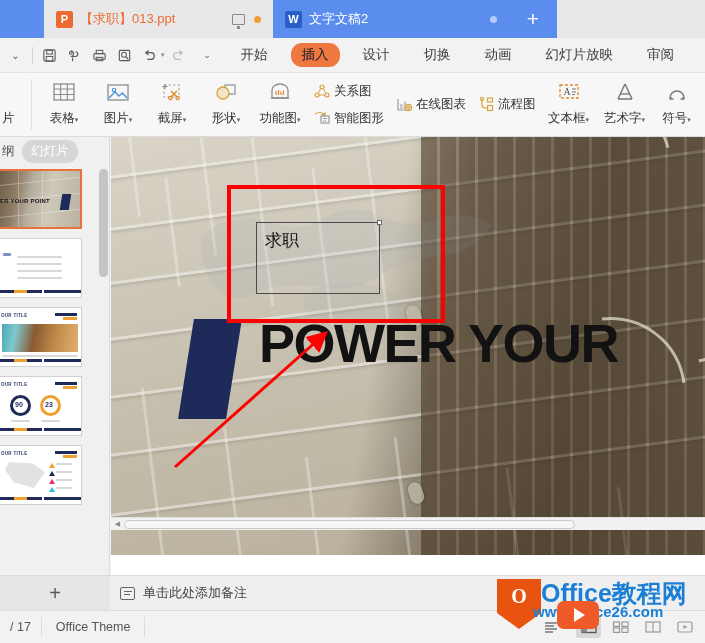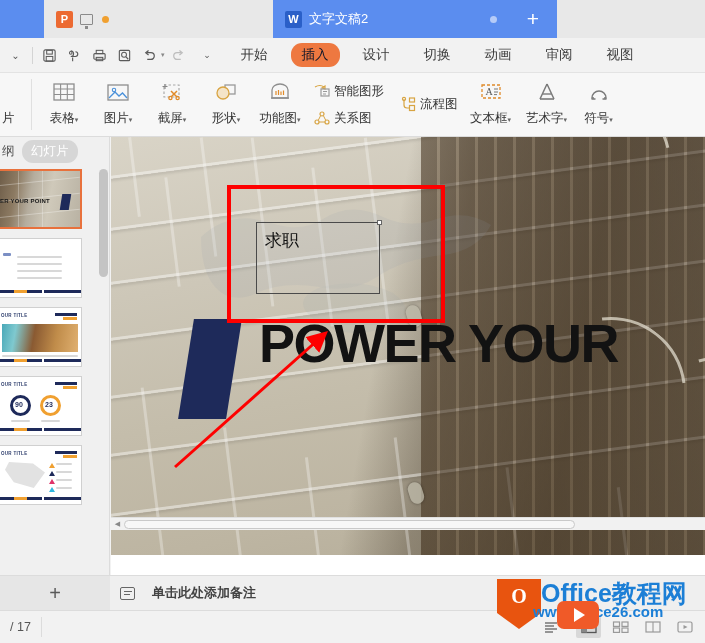--- a/index.html
+++ b/index.html
@@ -197,21 +197,21 @@
 
   
   .notesbar {
     position:absolute; left:0; bottom:33px; width:705px; height:35px;
     background:#efefef; border-top:1px solid #dcdcdc; display:flex; align-items:center;
   }
   .addslide {
     width:110px; height:35px; display:flex; align-items:center; justify-content:center;
     color:#5a5a5a; font-size:20px; font-weight:300; background:#e6e6e6;
   }
-  .notes-click { display:flex; align-items:center; gap:17px; padding-left:10px; font-size:13px; color:#444;font-weight:bold; }
+  .notes-click { display:flex; align-items:center; gap:8px; padding-left:10px; font-size:13px; color:#444; }
   .notes-ic { width:15px; height:13px; border:1.3px solid #666; border-radius:2px; position:relative; }
   .notes-ic::before,.notes-ic::after{ content:""; position:absolute; left:2.5px; height:1px; background:#666; }
   .notes-ic::before { top:3.5px; width:8px; }
   .notes-ic::after { top:6.5px; width:6px; }
 
   
   .statusbar {
     position:absolute; left:0; bottom:0; width:705px; height:33px;
     background:#f2f2f2; border-top:1px solid #dcdcdc;
     display:flex; align-items:center; font-size:12.5px; color:#555;
@@ -242,20 +242,21 @@
 </head>
 <body>
 
 <div class="app">
 
   <div class="tabbar">
     <div class="tabbar-leftedge"></div>
 
     <div class="doc-tab ppt">
       <div class="tab-appicon p">P</div>
+      <div class="tab-title">【求职】013.ppt</div>
       <div class="tab-right">
         <div class="mon-icon"></div>
         <div class="dot orange"></div>
       </div>
     </div>
 
     <div class="doc-tab word">
       <div class="tab-appicon w">W</div>
       <div class="tab-title">文字文稿2</div>
       <div class="tab-right">
@@ -315,20 +316,21 @@
       </div>
       <div class="qat-btn" style="font-size:9px;margin-left:4px;">⌄</div>
     </div>
 
     <div class="rtabs">
       <div class="rtab">开始</div>
       <div class="rtab active">插入</div>
       <div class="rtab">设计</div>
       <div class="rtab">切换</div>
       <div class="rtab">动画</div>
+      <div class="rtab">幻灯片放映</div>
       <div class="rtab">审阅</div>
       <div class="rtab">视图</div>
     </div>
   </div>
 
   <div class="ribbon">
 
     <div class="bigbtn" style="width:26px;align-items:flex-start;padding-left:2px;">
       <div class="ic"></div>
       <div class="lb">片</div>
@@ -397,41 +399,53 @@
       </div>
       <div class="lb">
         <span>功能图</span><span class="cv">▾</span>
       </div>
     </div>
 
     <div class="stackgrp">
       <div class="smallbtn">
         <div class="ic">
           <svg width="18" height="17" viewBox="0 0 18 17">
-              <path d="M2 4 q5 -3 9 0 l-2 1 3 1 0 -3 -1.2 .8" fill="none" stroke="#d8a442" stroke-width="1.2"></path>
-              <rect x="8" y="6" width="8" height="7" fill="none" stroke="#9a9a9a" stroke-width="1.2"></rect>
-              <path d="M10 8.5 H14 M10 11 H13" stroke="#9a9a9a" stroke-width="1"></path>
-            </svg>
-        </div>
-        <span>智能图形</span>
-      </div>
-      <div class="smallbtn">
-        <div class="ic">
-          <svg width="18" height="17" viewBox="0 0 18 17">
               <circle cx="9" cy="4" r="2" fill="none" stroke="#d8a442" stroke-width="1.2"></circle>
               <circle cx="4" cy="12" r="2" fill="none" stroke="#d8a442" stroke-width="1.2"></circle>
               <circle cx="14" cy="12" r="2" fill="none" stroke="#d8a442" stroke-width="1.2"></circle>
               <path d="M7.6 5.7 L5.3 10.2 M10.4 5.7 L12.7 10.2 M6 12 H12" stroke="#d8a442" stroke-width="1"></path>
             </svg>
         </div>
         <span>关系图</span>
       </div>
+      <div class="smallbtn">
+        <div class="ic">
+          <svg width="18" height="17" viewBox="0 0 18 17">
+              <path d="M2 4 q5 -3 9 0 l-2 1 3 1 0 -3 -1.2 .8" fill="none" stroke="#d8a442" stroke-width="1.2"></path>
+              <rect x="8" y="6" width="8" height="7" fill="none" stroke="#9a9a9a" stroke-width="1.2"></rect>
+              <path d="M10 8.5 H14 M10 11 H13" stroke="#9a9a9a" stroke-width="1"></path>
+            </svg>
+        </div>
+        <span>智能图形</span>
+      </div>
     </div>
 
     <div class="stackgrp">
+      <div class="smallbtn">
+        <div class="ic">
+          <svg width="18" height="17" viewBox="0 0 18 17">
+              <path d="M3 3 V14 H16" stroke="#9a9a9a" stroke-width="1.2" fill="none"></path>
+              <rect x="5" y="8" width="2.6" height="5" fill="#c9c9c9"></rect>
+              <rect x="8.6" y="5.5" width="2.6" height="7.5" fill="#c9c9c9"></rect>
+              <circle cx="13.5" cy="11.5" r="3.2" fill="none" stroke="#d8a442" stroke-width="1.2"></circle>
+              <path d="M10.3 11.5 H16.7 M13.5 8.3 q2 3.2 0 6.4 q-2 -3.2 0 -6.4" stroke="#d8a442" stroke-width=".9" fill="none"></path>
+            </svg>
+        </div>
+        <span>在线图表</span>
+      </div>
     </div>
 
     <div class="stackgrp">
       <div class="smallbtn">
         <div class="ic">
           <svg width="18" height="17" viewBox="0 0 18 17">
               <path d="M5 3 v6 a3 3 0 0 0 3 3 h2" fill="none" stroke="#d8a442" stroke-width="1.2"></path>
               <circle cx="5" cy="3" r="1.6" fill="none" stroke="#d8a442" stroke-width="1.1"></circle>
               <rect x="10.5" y="9.5" width="5" height="5" fill="none" stroke="#d8a442" stroke-width="1.2"></rect>
               <rect x="10.5" y="2" width="5" height="4" fill="none" stroke="#d8a442" stroke-width="1.2"></rect>
@@ -636,20 +650,21 @@
   <div class="notesbar">
     <div class="addslide">+</div>
     <div class="notes-click">
       <div class="notes-ic"></div>
       <span>单击此处添加备注</span>
     </div>
   </div>
 
   <div class="statusbar">
     <div class="st-page">/ 17</div>
+    <div class="st-theme">Office Theme</div>
     <div class="st-spacer"></div>
     <div class="st-right">
       <div class="viewbtn">
         <svg width="17" height="15" viewBox="0 0 17 15">
             <path d="M2 3 H14 M2 6 H11 M2 9 H14 M2 12 H10" stroke="#777" stroke-width="1.3"></path>
           </svg>
       </div>
       <div style="font-size:7px;color:#777;margin-left:-6px;">▾</div>
       <div class="viewbtn active">
         <svg width="18" height="16" viewBox="0 0 18 16">

